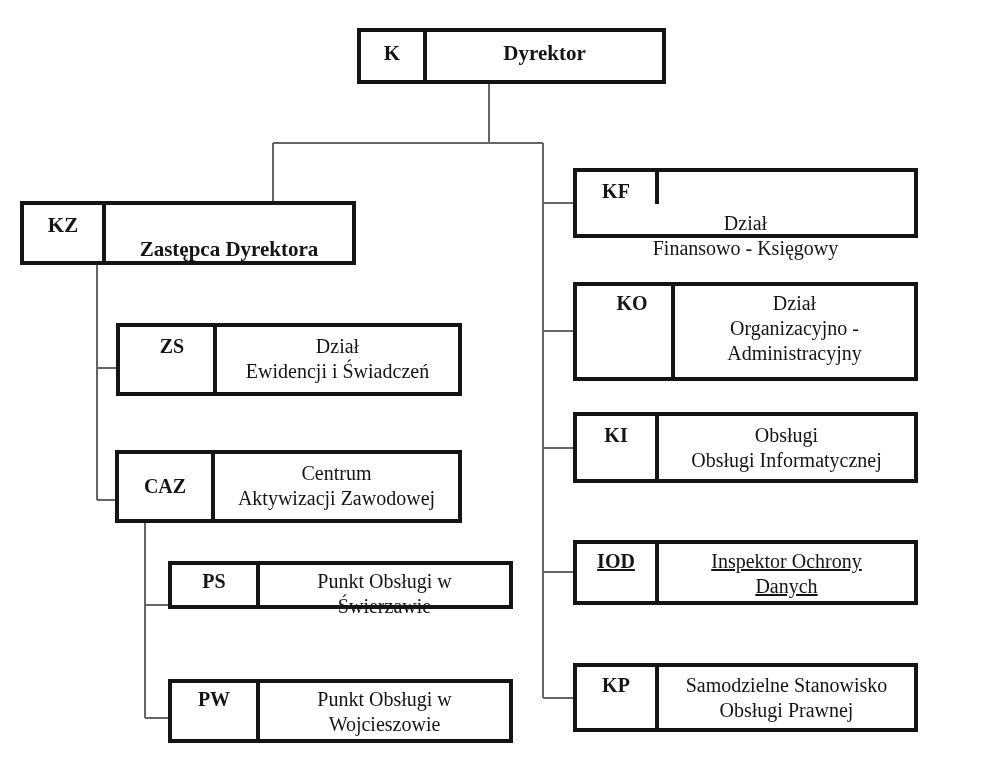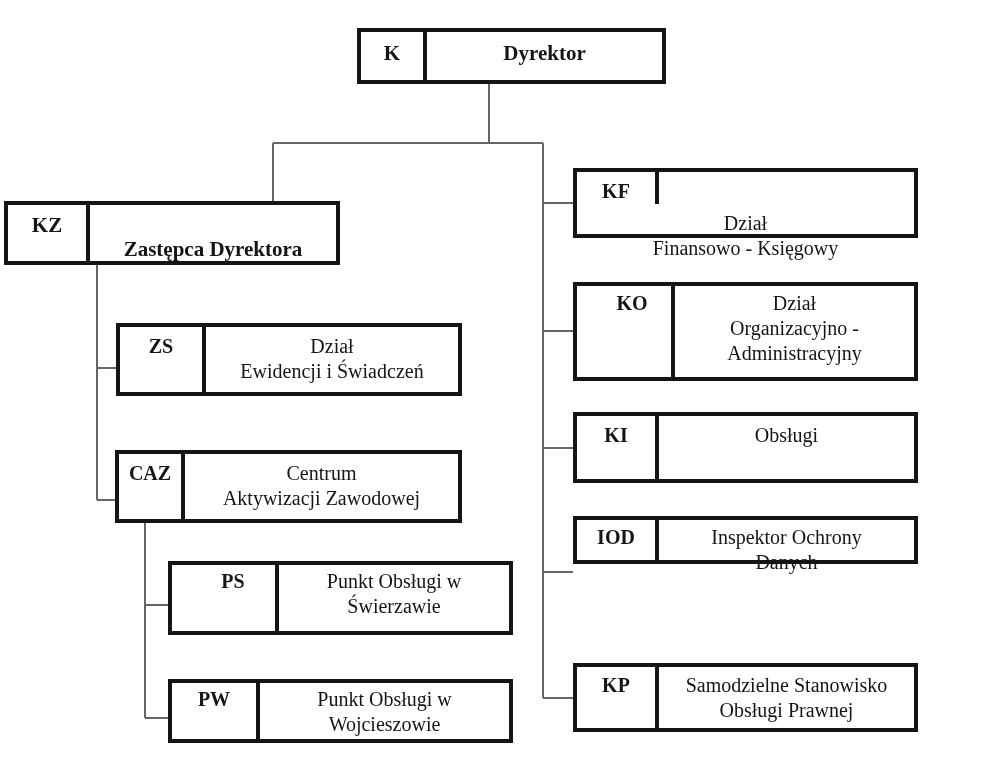--- a/index.html
+++ b/index.html
@@ -62,41 +62,41 @@
       <line x1="145" y1="605" x2="168" y2="605" stroke="#666666" stroke-width="2" shape-rendering="crispEdges"></line>
       <line x1="145" y1="718" x2="168" y2="718" stroke="#666666" stroke-width="2" shape-rendering="crispEdges"></line>
     </svg>
   <div id="nodes">
       <div class="node title-style" style="left: 357px; top: 28px; width: 309px; height: 56px;">
         <div class="code" style="width: 66px; padding-top: 9px;">K</div>
         <div class="label" style="padding-top: 9px;">
           <div>Dyrektor</div>
         </div>
       </div>
-      <div class="node title-style" style="left: 4px; top: 201px; width: 336px; height: 64px;">
+      <div class="node title-style" style="left: 20px; top: 201px; width: 336px; height: 64px;">
         <div class="code" style="width: 82px; padding-top: 8px;">KZ</div>
         <div class="label" style="padding-top: 8px; margin-top: 24px;">
           <div>Zastępca Dyrektora</div>
         </div>
       </div>
       <div class="node" style="left: 116px; top: 323px; width: 346px; height: 73px;">
-        <div class="code" style="width: 86px; padding-top: 7px;">ZS</div>
+        <div class="code" style="width: 86px; padding-top: 7px; margin-left: 11px;">ZS</div>
         <div class="label" style="padding-top: 7px;">
           <div>Dział</div>
           <div>Ewidencji i Świadczeń</div>
         </div>
       </div>
       <div class="node" style="left: 115px; top: 450px; width: 347px; height: 73px;">
-        <div class="code" style="width: 66px; padding-top: 7px;">CAZ</div>
+        <div class="code" style="width: 96px; padding-top: 20px;">CAZ</div>
         <div class="label" style="padding-top: 7px; text-align: center;">
           <div>Centrum</div>
           <div>Aktywizacji Zawodowej</div>
         </div>
       </div>
-      <div class="node" style="left: 168px; top: 561px; width: 345px; height: 74px; padding-left: 19px;">
+      <div class="node" style="left: 168px; top: 561px; width: 345px; height: 48px;">
         <div class="code" style="width: 88px; padding-top: 4px;">PS</div>
         <div class="label" style="padding-top: 4px;">
           <div>Punkt Obsługi w</div>
           <div>Świerzawie</div>
         </div>
       </div>
       <div class="node" style="left: 168px; top: 679px; width: 345px; height: 64px;">
         <div class="code" style="width: 88px; padding-top: 4px;">PW</div>
         <div class="label" style="padding-top: 4px;">
           <div>Punkt Obsługi w</div>
@@ -115,23 +115,24 @@
         <div class="label" style="padding-top: 5px;">
           <div>Dział</div>
           <div>Organizacyjno -</div>
           <div>Administracyjny</div>
         </div>
       </div>
       <div class="node" style="left: 573px; top: 412px; width: 345px; height: 71px;">
         <div class="code" style="width: 82px; padding-top: 7px;">KI</div>
         <div class="label" style="padding-top: 7px;">
           <div>Obsługi</div>
+          <div>Obsługi Informatycznej</div>
         </div>
       </div>
-      <div class="node" style="left: 573px; top: 516px; width: 345px; height: 48px;">
+      <div class="node" style="left: 573px; top: 540px; width: 345px; height: 65px; text-decoration: underline;">
         <div class="code" style="width: 82px; padding-top: 5px;">IOD</div>
         <div class="label" style="padding-top: 5px;">
           <div>Inspektor Ochrony</div>
           <div>Danych</div>
         </div>
       </div>
       <div class="node" style="left: 573px; top: 663px; width: 345px; height: 69px;">
         <div class="code" style="width: 82px; padding-top: 6px;">KP</div>
         <div class="label" style="padding-top: 6px;">
           <div>Samodzielne Stanowisko</div>

